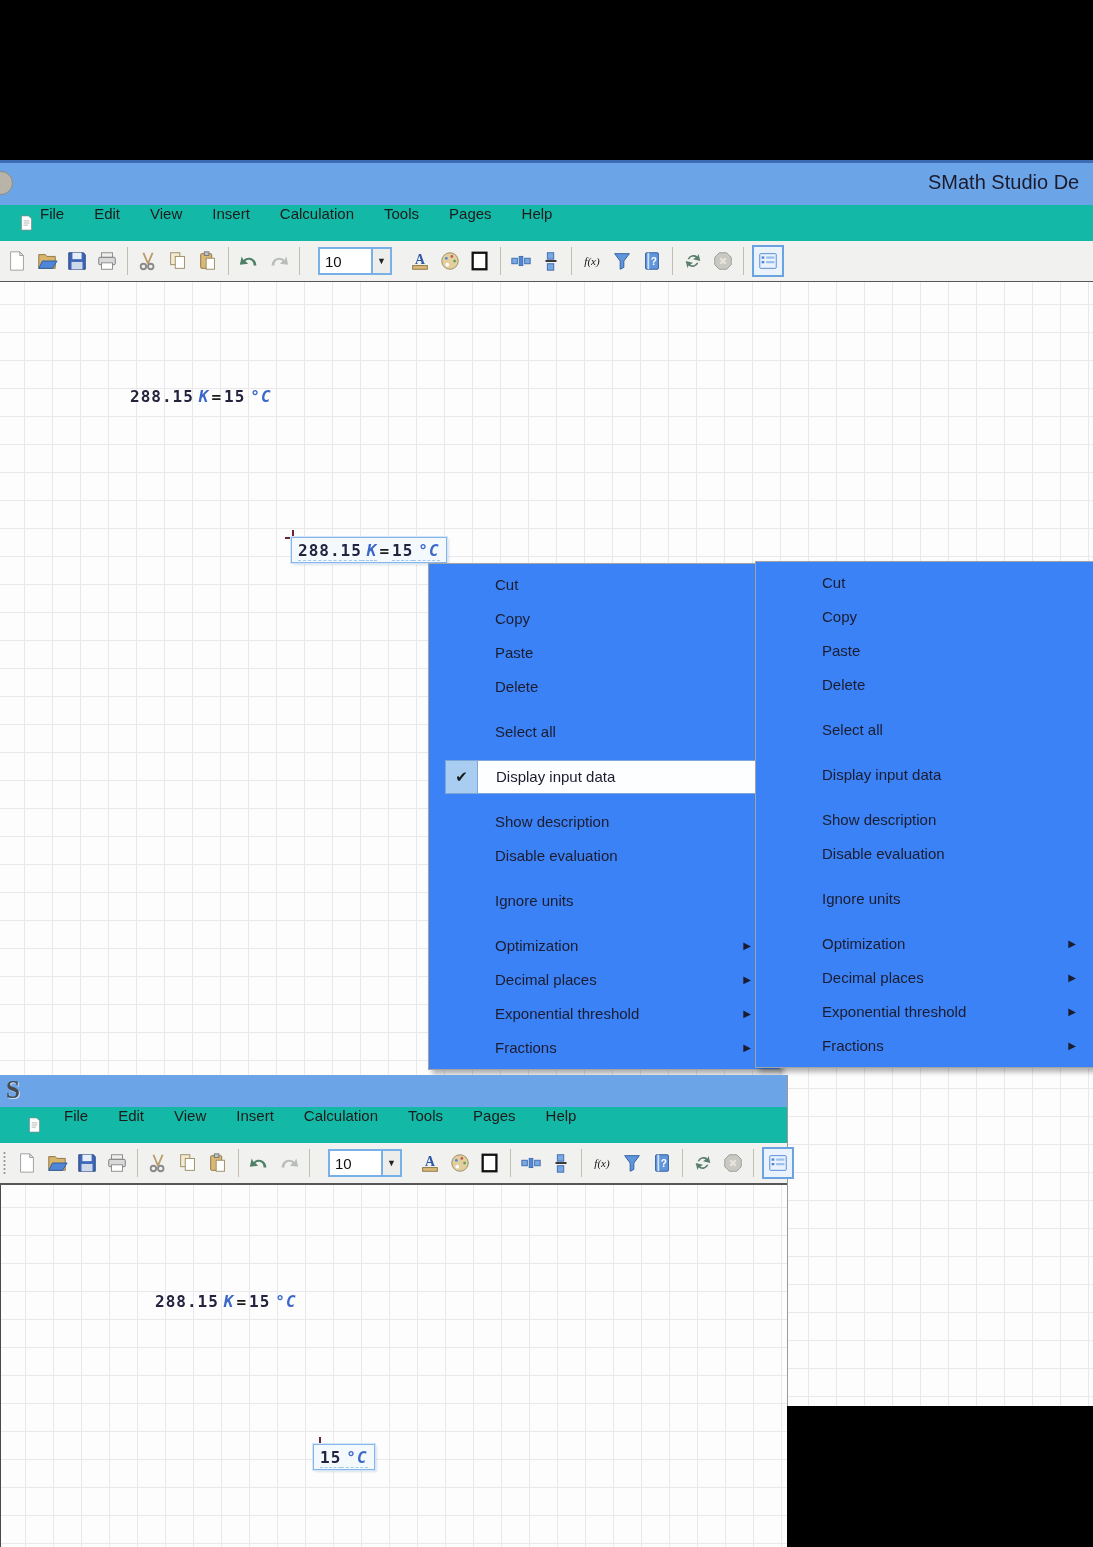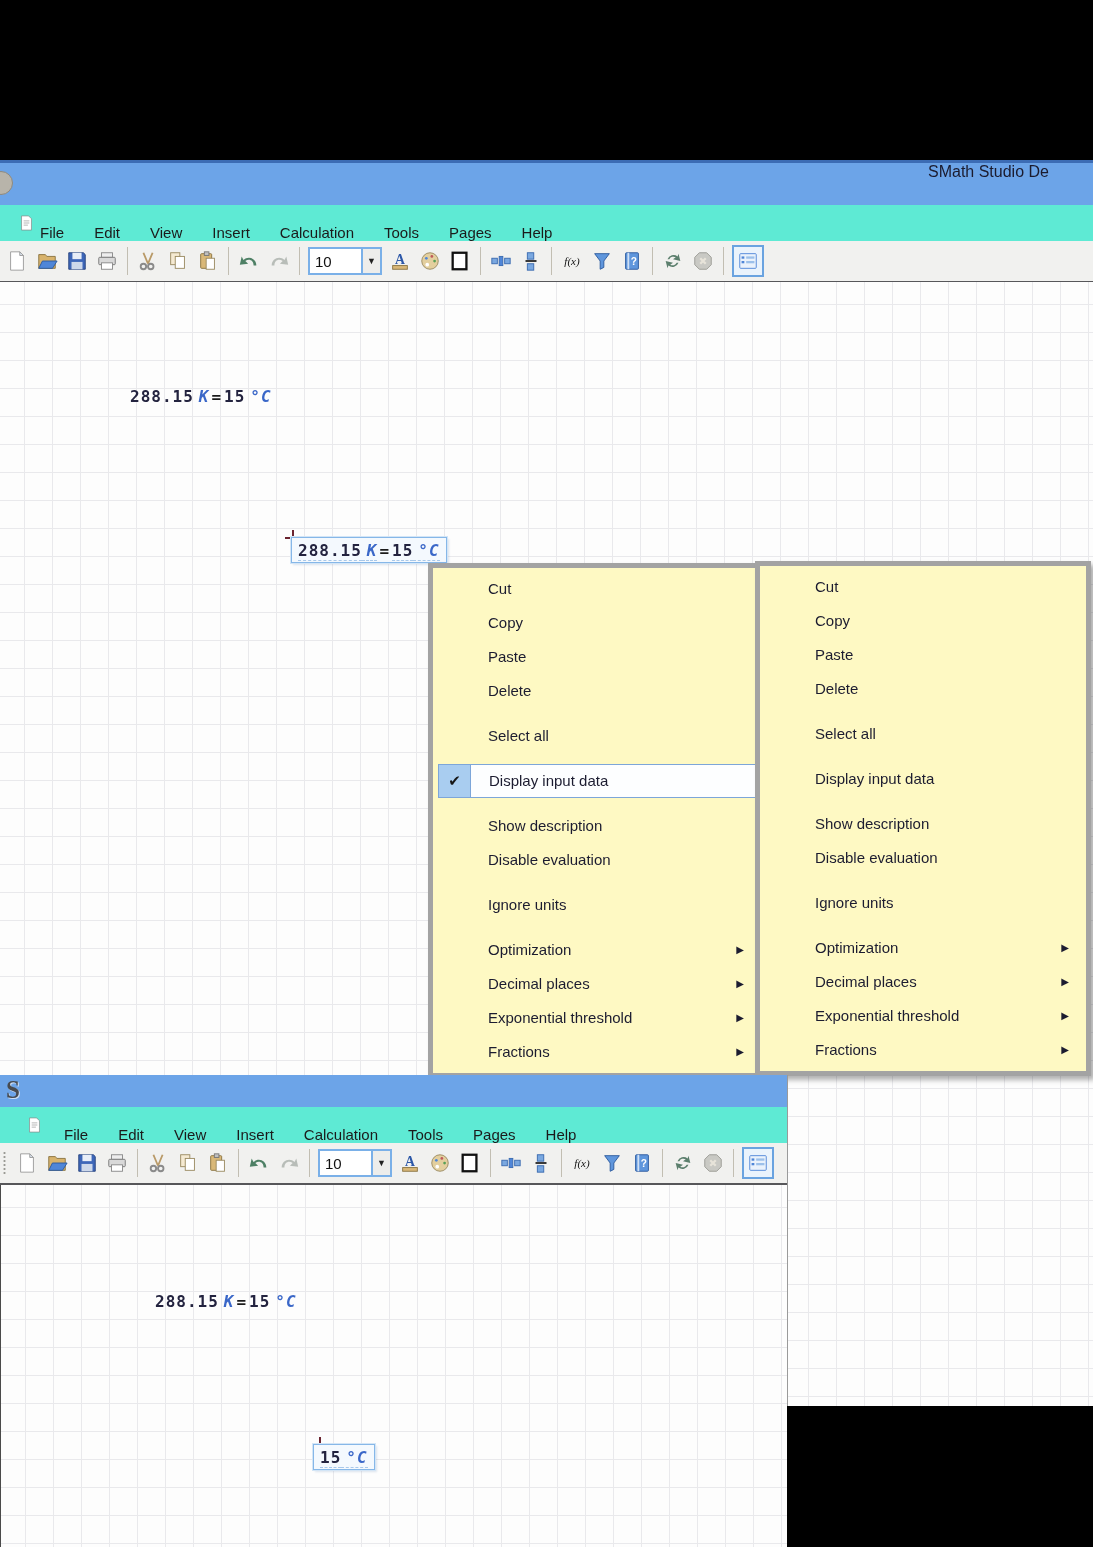--- a/index.html
+++ b/index.html
@@ -1,45 +1,45 @@
 <!DOCTYPE html>
 <html><head>
 <meta charset="utf-8">
 <style>
   html,body{margin:0;padding:0;background:#000;}
   .screen{position:relative;width:1093px;height:1547px;background:#000;overflow:hidden;
           font-family:"Liberation Sans",sans-serif;}
 
   
   .titlebar{background:#6CA4E8;position:relative;}
-  .menubar{background:#5eead4;display:flex;align-items:flex-end;gap:30px;
+  .menubar{background:#14b8a6;display:flex;align-items:flex-start;gap:30px;
            font-size:15px;color:#1b1b1b;position:relative;}
   .menubar .menu-item{cursor:default;}
   .toolbar{background:#F1F1EF;display:flex;align-items:center;
            border-bottom:2px solid #57575a;position:relative;}
   .tb-icon{width:26px;height:26px;display:flex;align-items:center;justify-content:center;
            margin:0 2px;flex:0 0 auto;}
   .tb-icon svg{width:22px;height:22px;display:block;}
   .tb-icon.active{border:2px solid #6AA3E0;background:#EAF3FC;width:28px;height:28px;margin:0 3px;}
   .tb-sep{width:1px;height:28px;background:#C2BEB2;margin:0 5px;flex:0 0 auto;}
-  .fontsize-box{display:flex;align-items:stretch;height:28px;margin:0 3px;flex:0 0 auto;}
+  .fontsize-box{display:flex;align-items:stretch;height:28px;margin:0 13px;flex:0 0 auto;}
   .fontsize-input{width:46px;background:#fff;border:2px solid #7AB0E8;border-right:none;
                   font-size:15px;color:#111;display:flex;align-items:center;padding-left:5px;}
   .fontsize-arrow{width:17px;background:#EDEDEB;border:2px solid #7AB0E8;display:flex;
                   align-items:center;justify-content:center;font-size:9px;color:#222;}
 
   .grid-canvas{background-color:#FDFDFD;
     background-image:linear-gradient(to right,#E9E9EC 1px,transparent 1px),
                      linear-gradient(to bottom,#E9E9EC 1px,transparent 1px);
     background-size:28px 28px;background-position:-4px -6px;}
 
   
   .window1{position:absolute;left:0;top:160px;width:1093px;height:1387px;}
   .w1-titlebar{height:42px;border-top:3px solid #3C6CB4;}
-  .w1-title{position:absolute;left:928px;top:0;font-size:16px;color:#1b1b2e;white-space:nowrap;}
+  .w1-title{position:absolute;left:928px;top:8px;font-size:20px;color:#1b1b2e;white-space:nowrap;}
   .titlebar-appicon{position:absolute;left:-11px;top:8px;width:22px;height:22px;border-radius:50%;
                     background:#B8B4AA;border:1px solid #8D897F;}
   .w1-menubar{height:36px;padding-left:40px;}
   .menubar-docicon{position:absolute;left:18px;top:9px;}
   .menubar-docicon svg{width:17px;height:18px;display:block;}
   .w1-toolbar{height:40px;padding-left:2px;}
   .w1-canvas{position:absolute;left:0;top:122px;right:0;bottom:0;}
 
   
   .expr{position:absolute;font-family:"DejaVu Sans Mono",monospace;font-size:16px;
@@ -48,22 +48,22 @@
   .expr .op{color:#1b1b1b;padding:0 2px;}
   .expr .unit{color:#3A67C8;font-style:italic;padding-left:5px;}
   .sel-box{border:1px solid #86B7E8;box-shadow:0 0 0 1px #D3E5F6, 2px 2px 2px rgba(120,150,190,.25);
            background:#F4F9FE;padding:3px 6px 2px 6px;}
   .sel-box .num,.sel-box .unit{border-bottom:1px dashed #A8C8EA;}
   .crosshair{position:absolute;width:16px;height:16px;}
   .crosshair:before{content:"";position:absolute;left:7px;top:0;width:2px;height:16px;background:#6B2430;}
   .crosshair:after{content:"";position:absolute;left:0;top:7px;width:16px;height:2px;background:#6B2430;}
 
   
-  .ctx-menu{position:absolute;background:#fef9c3;border:5px solid #a3a3a3;
-            box-shadow:4px 4px 5px rgba(0,0,0,.3);padding:4px 5px;font-size:15px;color:#1c1c30;}
+  .ctx-menu{position:absolute;background:#3b82f6;border:1px solid #a3a3a3;
+            box-shadow:4px 4px 5px rgba(0,0,0,.3);padding:4px 16px;font-size:15px;color:#1c1c30;}
   .ctx-item{position:relative;height:34px;line-height:34px;padding-left:50px;white-space:nowrap;}
   .ctx-item.gap{margin-top:11px;}
   .ctx-item .sub-arrow{position:absolute;right:12px;top:0;font-size:10px;color:#1c1c30;}
   .ctx-item.checked{border:1px solid #7DA6D9;background:#FDFEFF;height:32px;line-height:32px;}
   .ctx-item .check-gutter{position:absolute;left:0;top:0;bottom:0;width:31px;background:#A9CDF0;
             border-right:1px solid #7DA6D9;display:flex;align-items:center;justify-content:center;
             color:#161616;font-size:15px;}
   .menu1{left:428px;top:563px;width:318px;}
   .menu2{left:755px;top:561px;width:316px;}
 

